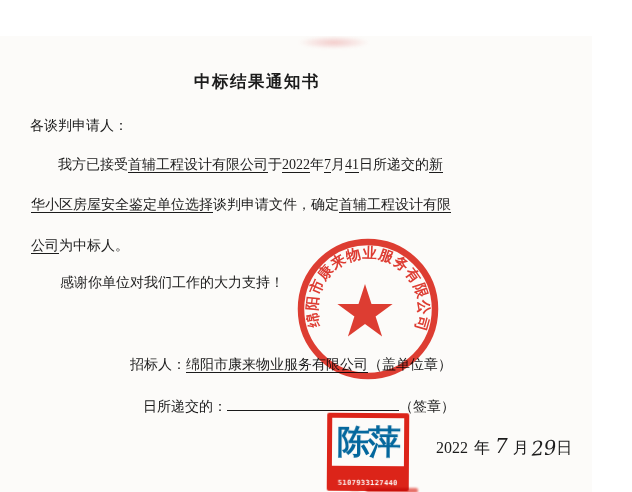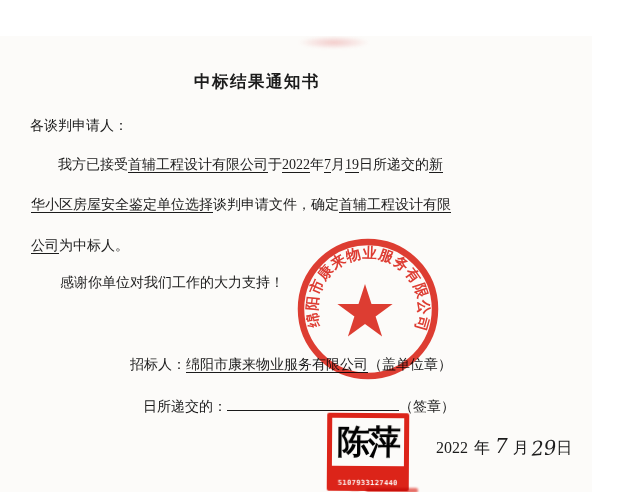--- a/index.html
+++ b/index.html
@@ -33,21 +33,21 @@
   }
   .name-stamp{
     position:absolute;left:327px;top:377px;width:82px;height:78px;
     border:5px solid #df2419;border-radius:2px;
     box-sizing:border-box;background:rgba(255,252,252,.15);
     mix-blend-mode:multiply;filter:blur(.25px);
     display:flex;flex-direction:column;justify-content:space-between;
     transform:rotate(.4deg);
   }
   .stamp-name{
-    text-align:center;color:#000000;font-weight:700;
+    text-align:center;color:#0369a1;font-weight:700;
     font-size:33px;line-height:48px;letter-spacing:-2px;
     font-family:"Liberation Serif",serif;
   }
   .stamp-band{
     background:#df2419;color:#fff;
     font-family:"DejaVu Sans Mono",monospace;
     font-size:7px;font-weight:700;letter-spacing:.4px;
     text-align:center;padding:13px 0 1px 0;
   }
   .smear{
@@ -64,21 +64,21 @@
 <body>
 
 <div class="page">
 
   <div class="top-smudge"></div>
 
   <div class="line title" style="left:194px;top:35px;">中标结果通知书</div>
 
   <div class="line" style="left:30px;top:81px;">各谈判申请人：</div>
 
-  <div class="line" style="left:58px;top:120px;"><span>我方已接受</span><span class="u">首辅工程设计有限公司</span><span>于</span><span class="u">2022</span><span>年</span><span class="u">7</span><span>月</span><span class="u">19</span><span>日所递交的</span><span class="u">新</span></div>
+  <div class="line" style="left:58px;top:120px;"><span>我方已接受</span><span class="u">首辅工程设计有限公司</span><span>于</span><span class="u">2022</span><span>年</span><span class="u">7</span><span>月</span><span class="u">41</span><span>日所递交的</span><span class="u">新</span></div>
 
   <div class="line" style="left:31px;top:160px;"><span class="u">华小区房屋安全鉴定单位选择</span><span>谈判申请文件，确定</span><span class="u">首辅工程设计有限</span></div>
 
   <div class="line" style="left:31px;top:201px;"><span class="u">公司</span><span>为中标人。</span></div>
 
   <div class="line" style="left:60px;top:238px;">感谢你单位对我们工作的大力支持！</div>
 
   <div class="line" style="left:130px;top:320px;"><span>招标人：</span><span class="u">绵阳市康来物业服务有限公司</span><span>（盖单位章）</span></div>
 
   <div class="line" style="left:143px;top:360px;"><span>日所递交的：</span><span class="blank"></span><span>（签章）</span></div>

